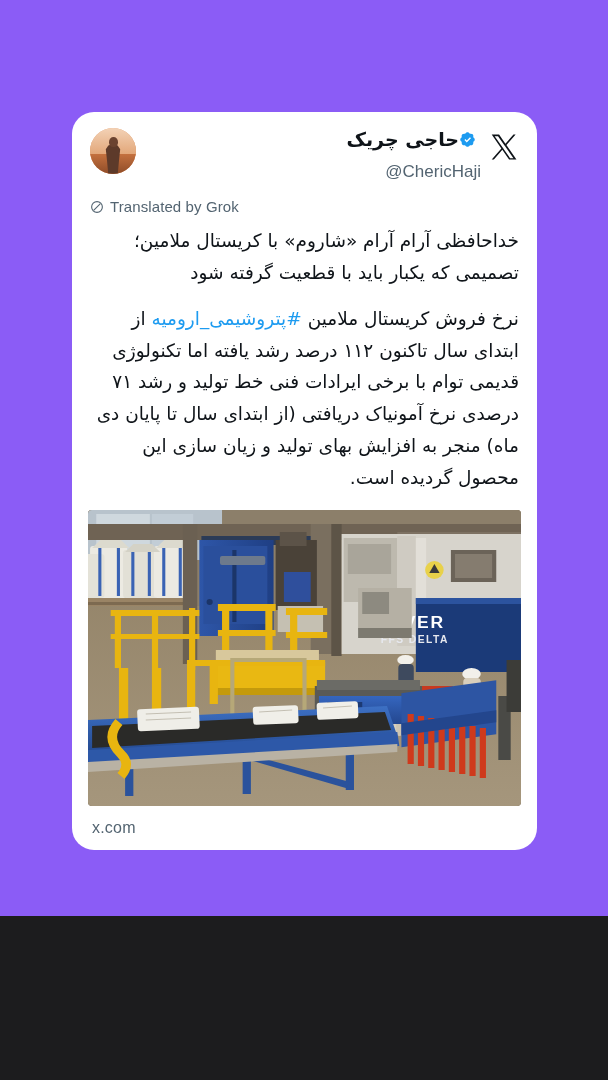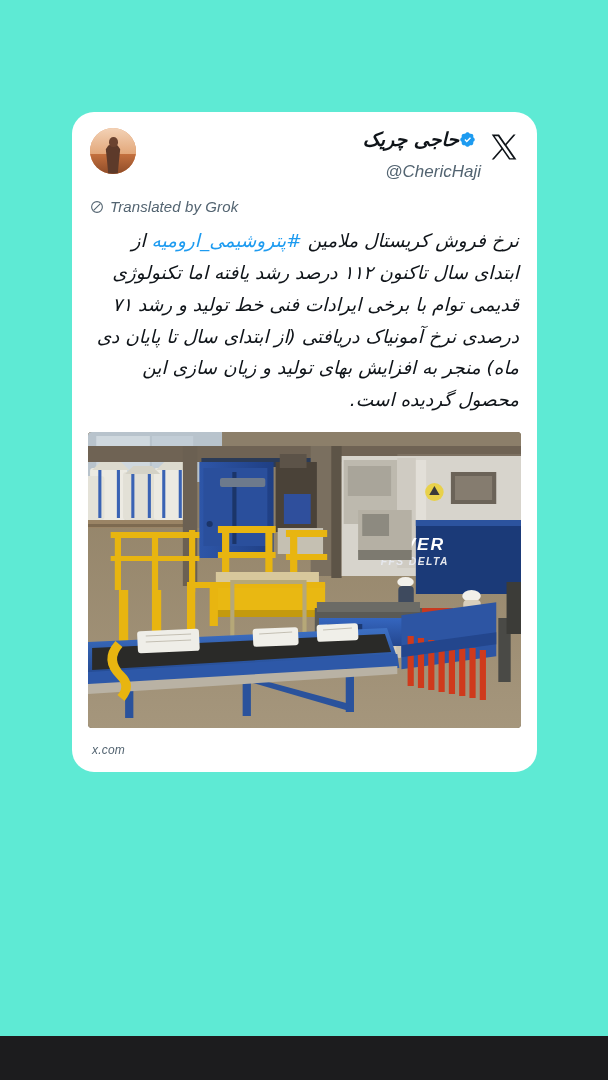--- a/index.html
+++ b/index.html
@@ -14,23 +14,22 @@
     overflow: hidden;
     font-family: "DejaVu Sans", "Liberation Sans", sans-serif;
     display: flex;
     align-items: flex-start;
     justify-content: center;
   }
 
   .stage {
     position: relative;
     width: 608px;
-    height: 1036px;
-    background: #5eead4;
-    font-style: italic;
+    height: 916px;
+    background: #8b5cf6;
   }
 
   
   .tweet-card {
     position: absolute;
     left: 72px;
     top: 112px;
     width: 465px;
     background: #ffffff;
     border-radius: 22px;
@@ -193,21 +192,21 @@
   
   .tweet-footer {
     height: 44px;
     display: flex;
     align-items: center;
     justify-content: flex-start;
     direction: ltr;
     padding-left: 2px;
   }
   .footer-domain {
-    font-size: 12px;
+    font-size: 16px;
     color: #536471;
     font-family: "Liberation Sans", sans-serif;
     letter-spacing: .2px;
   }
 </style>
 </head>
 <body>
 
 <div class="stage">
 
@@ -246,20 +245,23 @@
       <span class="grok-icon">
         <svg viewBox="0 0 24 24" xmlns="http://www.w3.org/2000/svg" aria-hidden="true">
           <circle cx="12" cy="12" r="9.2" fill="none" stroke="#536471" stroke-width="1.9"></circle>
           <line x1="6.2" y1="17.8" x2="17.8" y2="6.2" stroke="#536471" stroke-width="1.9"></line>
         </svg>
       </span>
       <span class="grok-text">Translated by Grok</span>
     </div>
 
     <div class="tweet-body">
+      <p>
+        <span>خداحافظی آرام آرام «شاروم» با کریستال ملامین؛ تصمیمی که یکبار باید با قطعیت گرفته شود</span>
+      </p>
       <p>
         <span>نرخ فروش کریستال ملامین </span><span class="hashtag">#پتروشیمی_ارومیه</span><span> از ابتدای سال تاکنون ۱۱۲ درصد رشد یافته اما تکنولوژی قدیمی توام با برخی ایرادات فنی خط تولید و رشد ۷۱ درصدی نرخ آمونیاک دریافتی (از ابتدای سال تا پایان دی ماه) منجر به افزایش بهای تولید و زیان سازی این محصول گردیده است.</span>
       </p>
     </div>
 
     <div class="tweet-photo-wrap">
       <svg class="photo-svg" viewBox="0 0 420 296" preserveAspectRatio="none" xmlns="http://www.w3.org/2000/svg" aria-hidden="true">
         <defs>
           <linearGradient id="floorGrad" x1="0" y1="0" x2="0" y2="1">
             <stop offset="0%" stop-color="#8f7f64"></stop>

